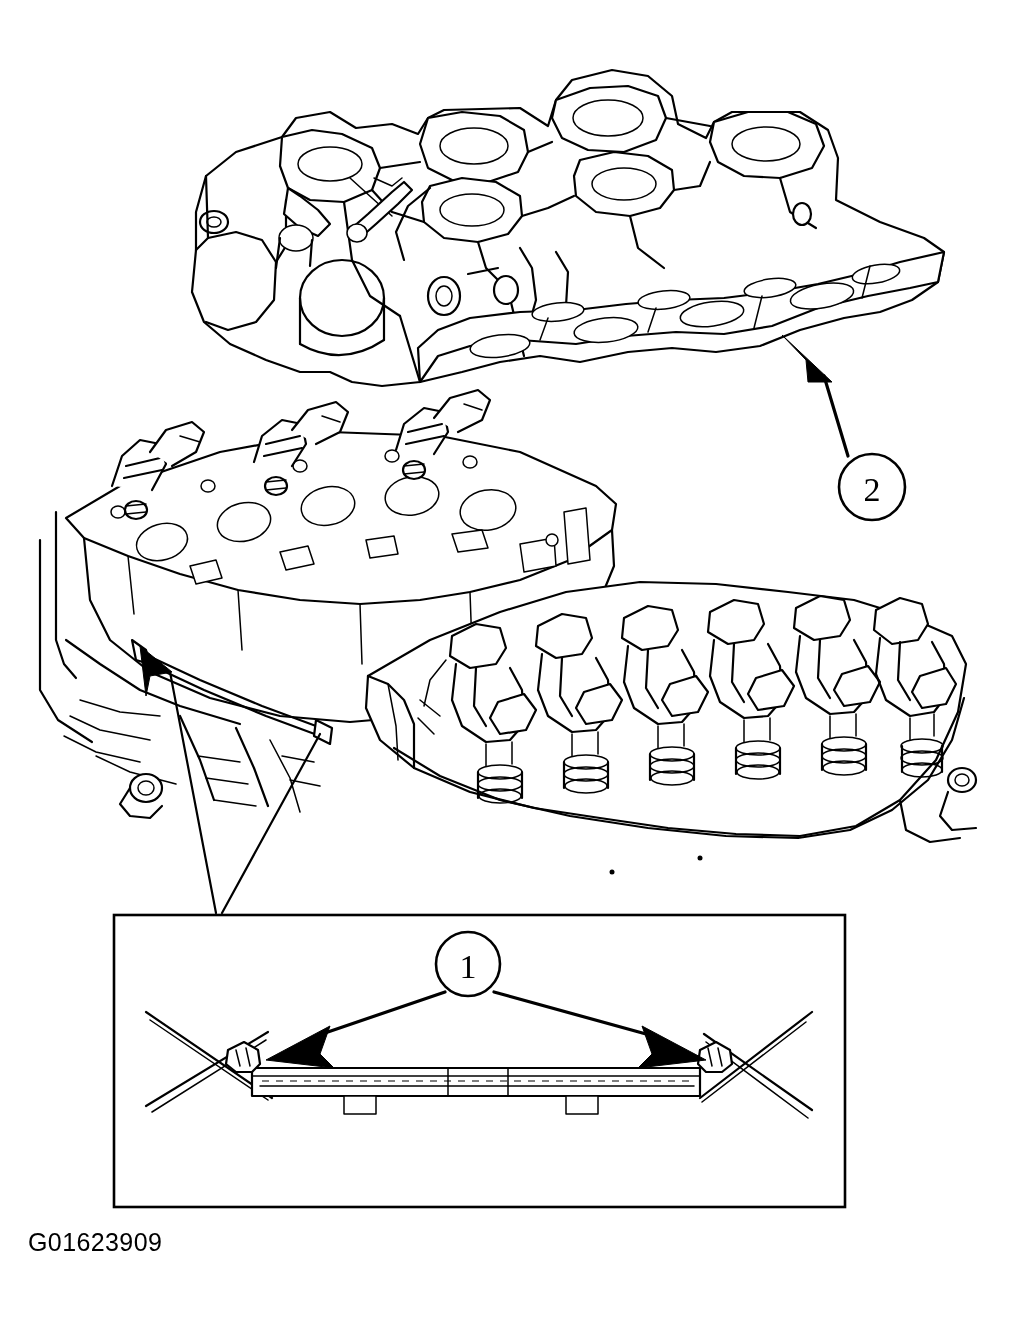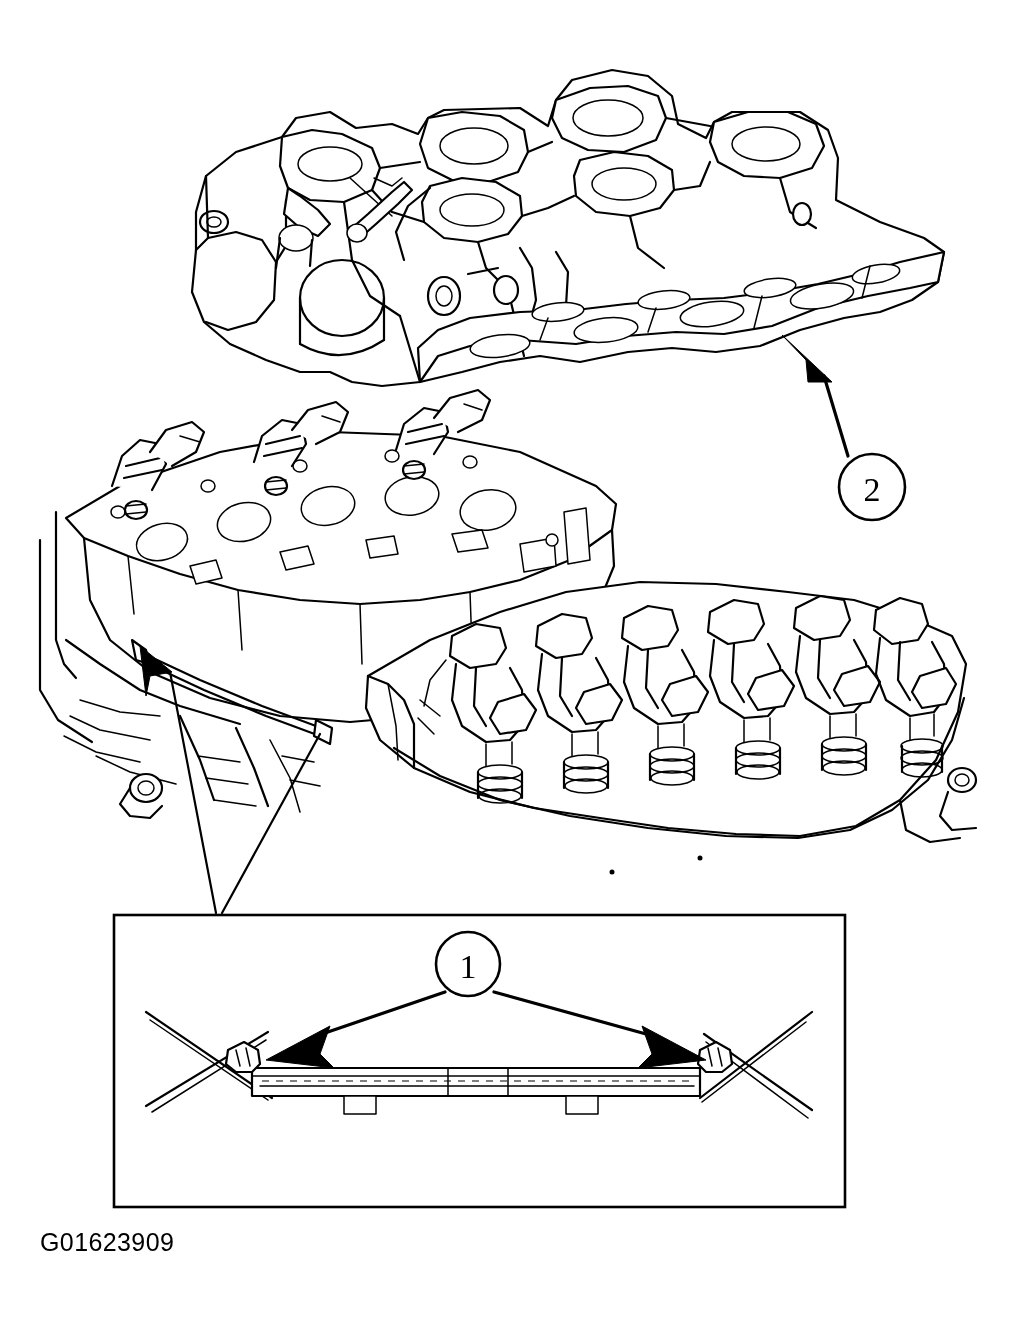--- a/index.html
+++ b/index.html
@@ -74,21 +74,21 @@
   }
   .calloutnum {
     font-family: "Liberation Serif", serif;
     font-size: 34px;
     fill: #000000;
     text-anchor: middle;
     dominant-baseline: central;
   }
   .figcode {
     position: absolute;
-    left: 40px;
+    left: 28px;
     top: 1228px;
     font-family: "Liberation Sans", sans-serif;
     font-size: 25px;
     letter-spacing: 0.4px;
     color: #000000;
     white-space: nowrap;
   }
 </style>
 </head>
 <body>

